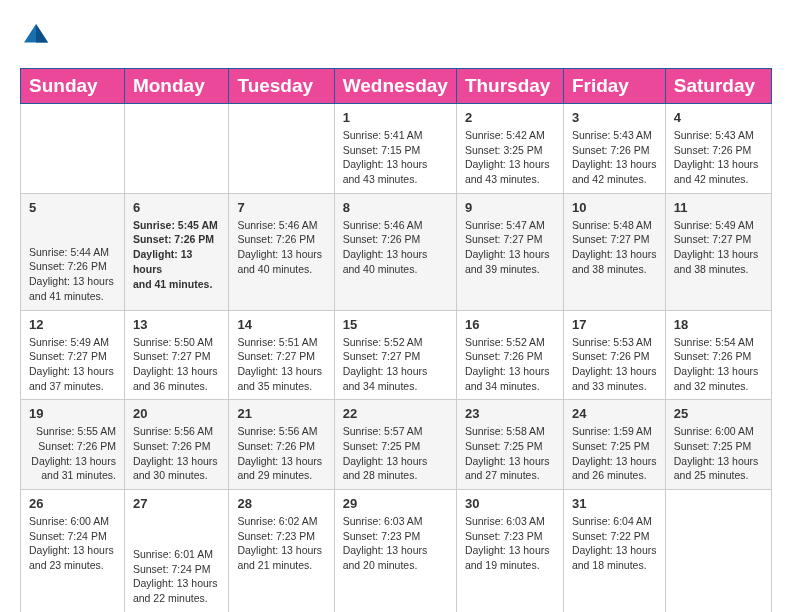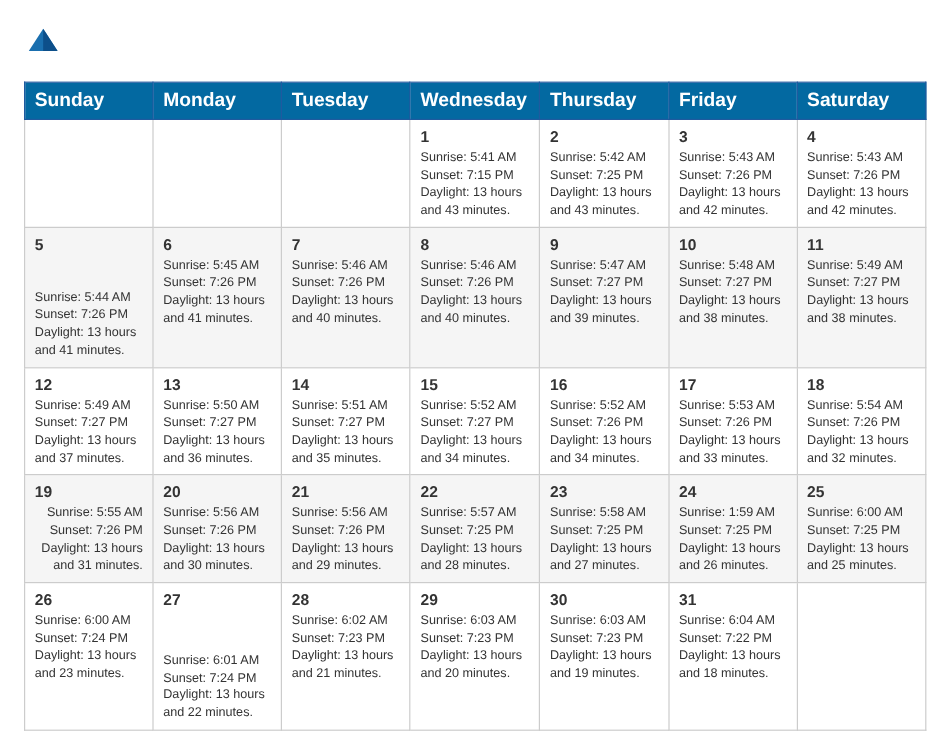--- a/index.html
+++ b/index.html
@@ -51,23 +51,23 @@
     .calendar-subtitle {
       font-size: 16px;
       color: #555;
     }
     .calendar {
       width: 100%;
       border-collapse: collapse;
       border: 1px solid #ccc;
     }
     .calendar th {
-      background-color: #0369a1;
+      background-color: #ec4899;
       color: #fff;
-      font-size: 16px;
+      font-size: 19px;
       font-weight: bold;
       padding: 6px 8px;
       text-align: left;
       border: 1px solid #1f5a9f;
     }
     .calendar td {
       vertical-align: top;
       padding: 6px 8px;
       border: 1px solid #ccc;
       width: 108px;
@@ -137,21 +137,21 @@
         <td>
           <span class="day-number">1</span>
           <div class="day-info" style="white-space: pre-line;">Sunrise: 5:41 AM
 Sunset: 7:15 PM
 Daylight: 13 hours
 and 43 minutes.</div>
         </td>
         <td>
           <span class="day-number">2</span>
           <div class="day-info" style="white-space: pre-line;">Sunrise: 5:42 AM
-Sunset: 7:25 PM
+Sunset: 3:25 PM
 Daylight: 13 hours
 and 43 minutes.</div>
         </td>
         <td>
           <span class="day-number">3</span>
           <div class="day-info" style="white-space: pre-line;">Sunrise: 5:43 AM
 Sunset: 7:26 PM
 Daylight: 13 hours
 and 42 minutes.</div>
         </td>
@@ -166,21 +166,21 @@
       <tr class="week-row">
         <td>
           <span class="day-number">5</span>
           <div class="day-info" style="white-space: pre-line; margin-top: 30px;">Sunrise: 5:44 AM
 Sunset: 7:26 PM
 Daylight: 13 hours
 and 41 minutes.</div>
         </td>
         <td>
           <span class="day-number">6</span>
-          <div class="day-info" style="white-space: pre-line;">Sunrise: 5:45 AM
+          <div class="day-info" style="white-space: pre-line; font-weight: bold;">Sunrise: 5:45 AM
 Sunset: 7:26 PM
 Daylight: 13 hours
 and 41 minutes.</div>
         </td>
         <td>
           <span class="day-number">7</span>
           <div class="day-info" style="white-space: pre-line;">Sunrise: 5:46 AM
 Sunset: 7:26 PM
 Daylight: 13 hours
 and 40 minutes.</div>

